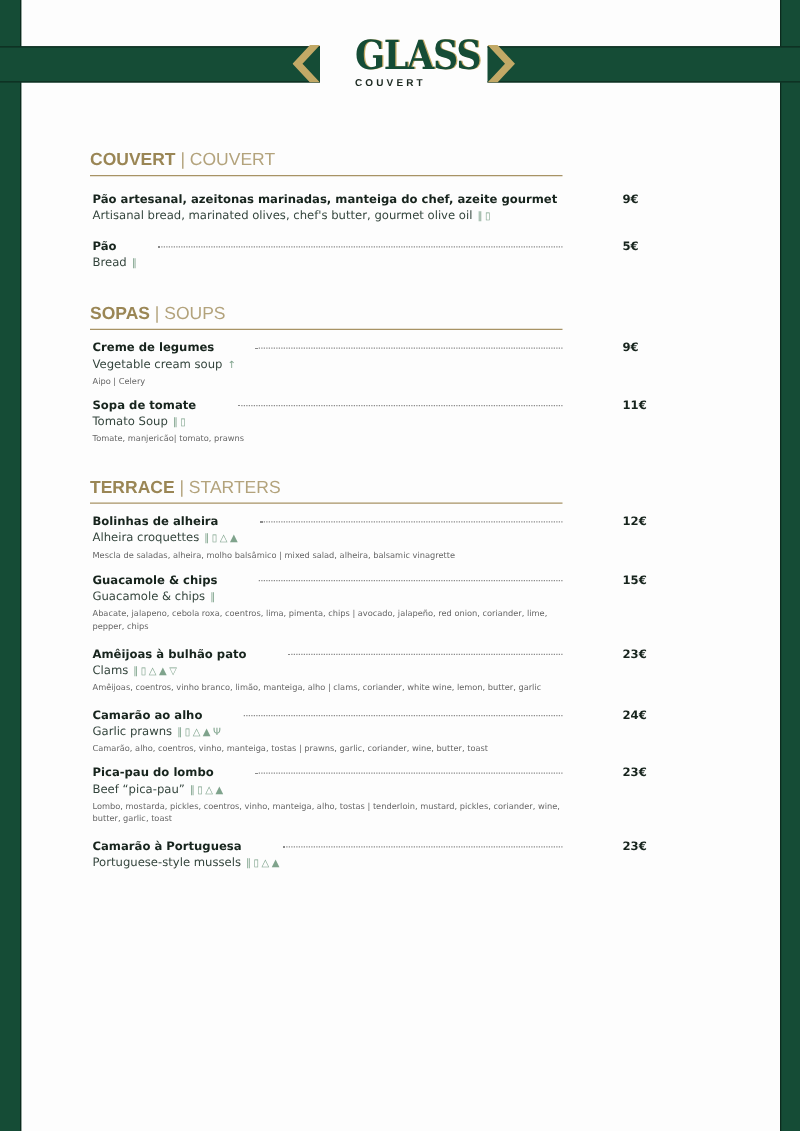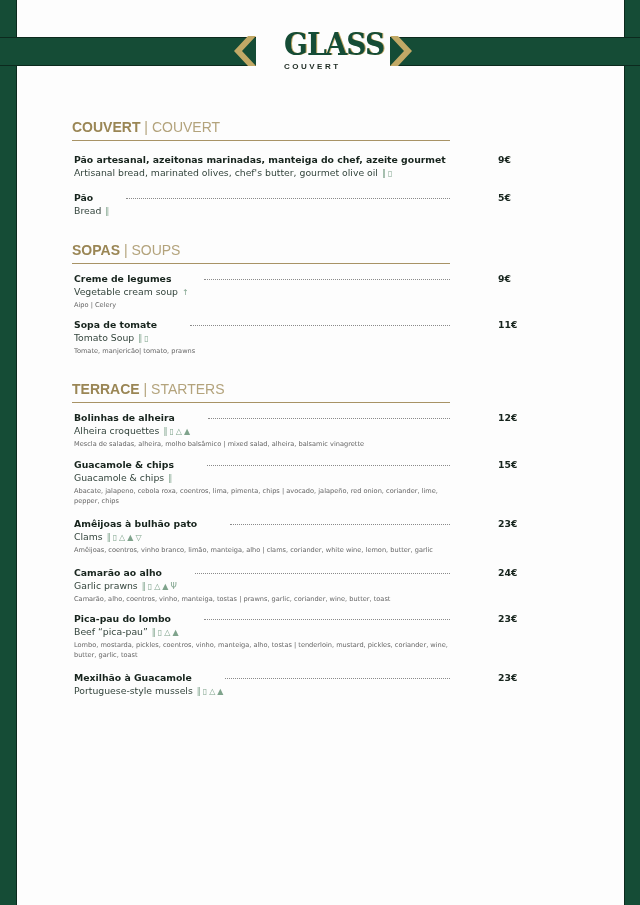--- a/index.html
+++ b/index.html
@@ -133,18 +133,18 @@
   <div class="item-title-row">
       <span class="item-title">Pica-pau do lombo</span>
       <span class="dots"></span>
     </div>
   <span class="price">23€</span>
   <div class="item-en"><span>Beef “pica-pau”</span><span class="icons"><span>‖</span><span>▯</span><span>△</span><span>▲</span></span></div>
   <div class="item-desc">Lombo, mostarda, pickles, coentros, vinho, manteiga, alho, tostas | tenderloin, mustard, pickles, coriander, wine, butter, garlic, toast</div>
 </div>
 <div class="item" style="top:672px;">
   <div class="item-title-row">
-      <span class="item-title">Mexilhão à Guacamole</span>
+      <span class="item-title">Camarão à Portuguesa</span>
       <span class="dots"></span>
     </div>
   <span class="price">23€</span>
   <div class="item-en"><span>Portuguese-style mussels</span><span class="icons"><span>‖</span><span>▯</span><span>△</span><span>▲</span></span></div>
 </div>
 
 </body></html>

